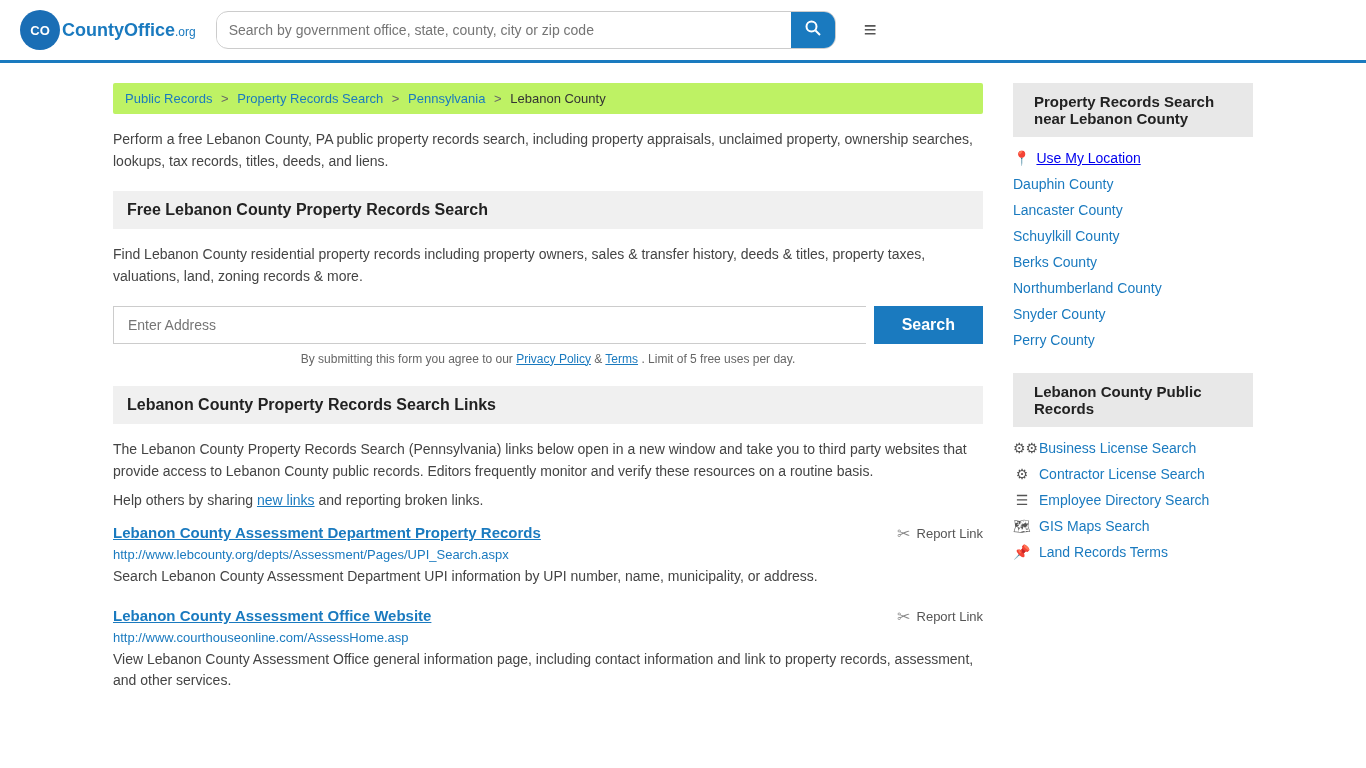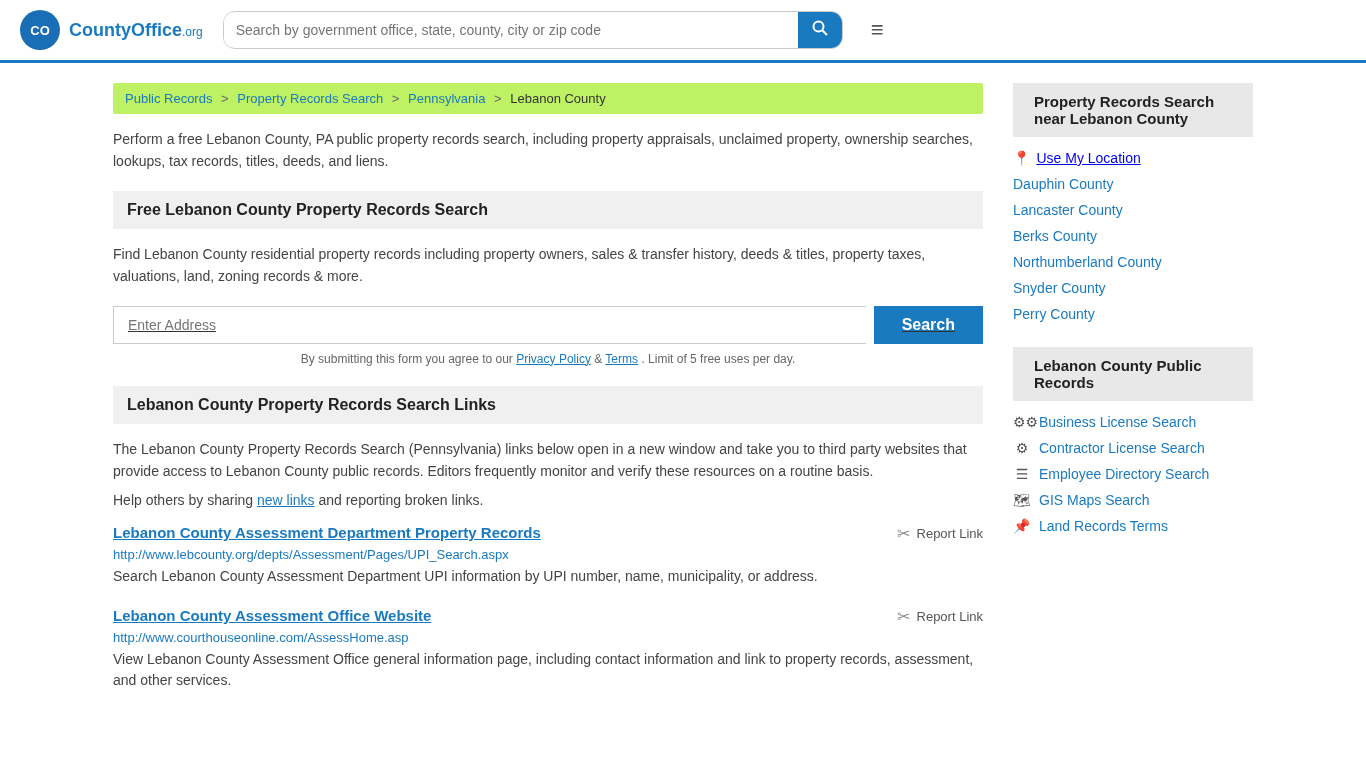--- a/index.html
+++ b/index.html
@@ -10,21 +10,21 @@
       background: #fff;
       border-bottom: 3px solid #1a7abf;
       padding: 10px 20px;
       display: flex;
       align-items: center;
       gap: 20px;
     }
     .logo-area {
       display: flex;
       align-items: center;
-      gap: 9px;
+      gap: 2px;
       text-decoration: none;
     }
     .logo-circle {
       width: 40px;
       height: 40px;
       background: #1a6eb5;
       border-radius: 50%;
       display: flex;
       align-items: center;
       justify-content: center;
@@ -127,21 +127,20 @@
     }
 
     
     .search-form {
       margin-bottom: 6px;
     }
     .search-input-row {
       display: flex;
       gap: 8px;
       margin-bottom: 8px;
-      text-decoration: underline;
     }
     .address-input {
       flex: 1;
       padding: 10px 14px;
       border: 1px solid #ccc;
       border-right: none;
       font-size: 14px;
       outline: none;
       color: #999;
     }
@@ -371,20 +370,21 @@
 
     <div class="sidebar-section">
       <div class="sidebar-header">Property Records Search near Lebanon County</div>
       <div class="location-item">
         <span>📍</span>
         <a href="#">Use My Location</a>
       </div>
       <ul class="sidebar-list">
         <li><a href="#">Dauphin County</a></li>
         <li><a href="#">Lancaster County</a></li>
+        <li><a href="#">Schuylkill County</a></li>
         <li><a href="#">Berks County</a></li>
         <li><a href="#">Northumberland County</a></li>
         <li><a href="#">Snyder County</a></li>
         <li><a href="#">Perry County</a></li>
       </ul>
     </div>
 
     <div class="sidebar-section">
       <div class="sidebar-header">Lebanon County Public Records</div>
       <ul class="sidebar-list sidebar-sub-list">

